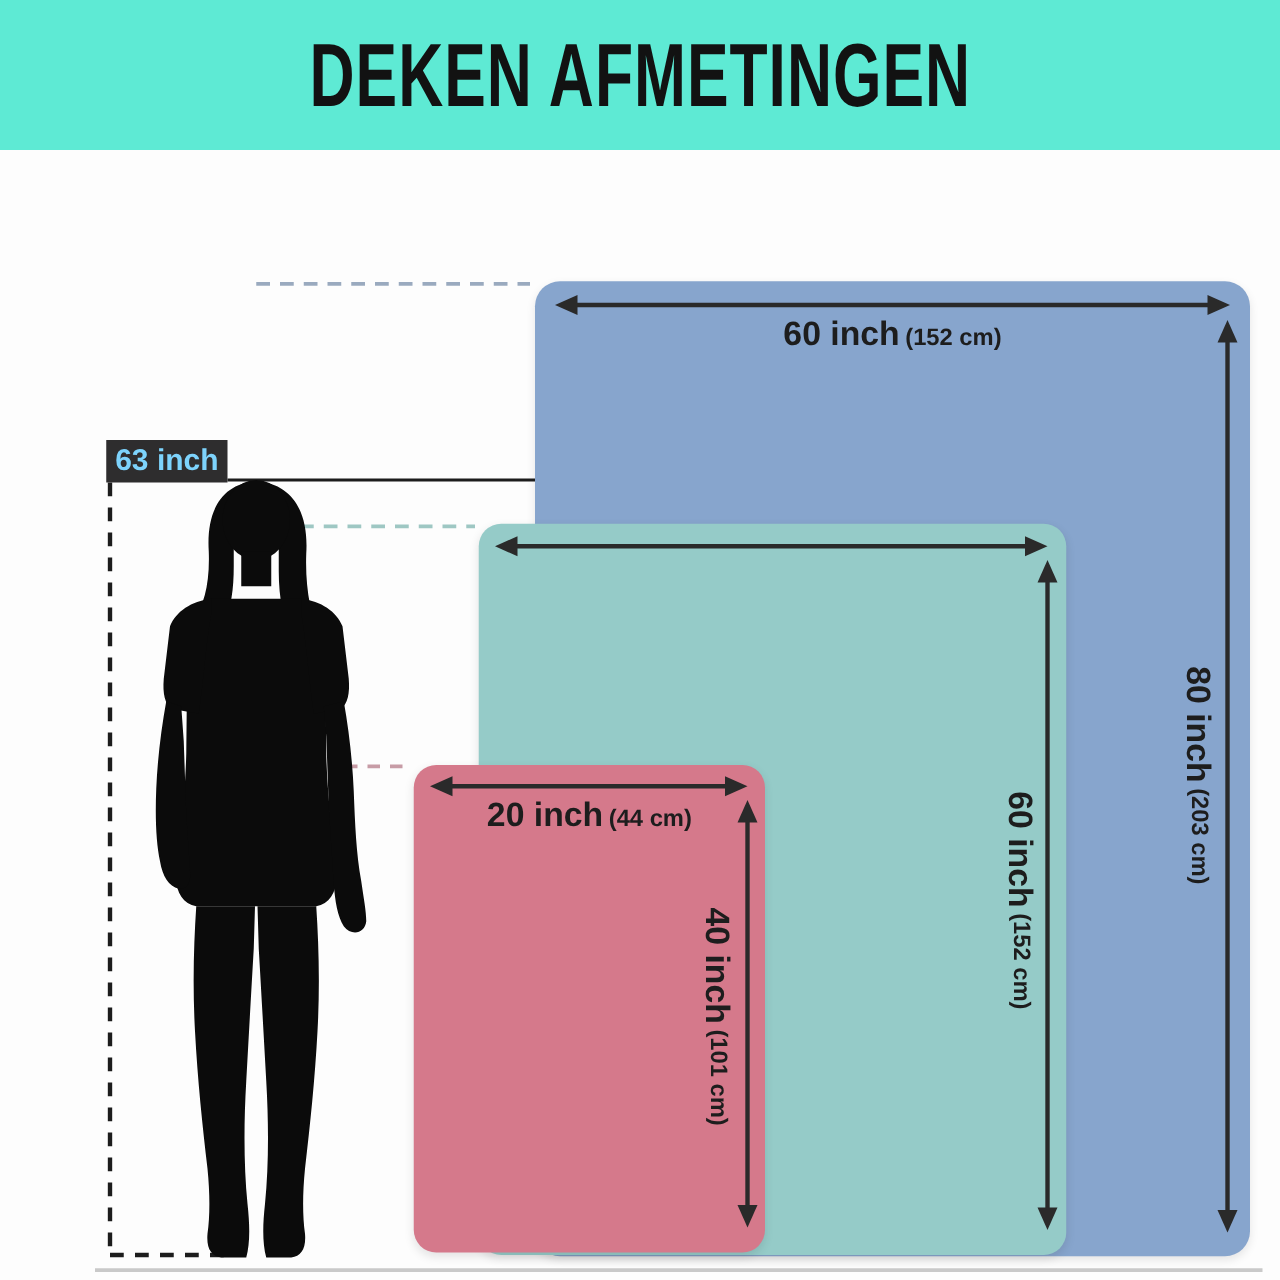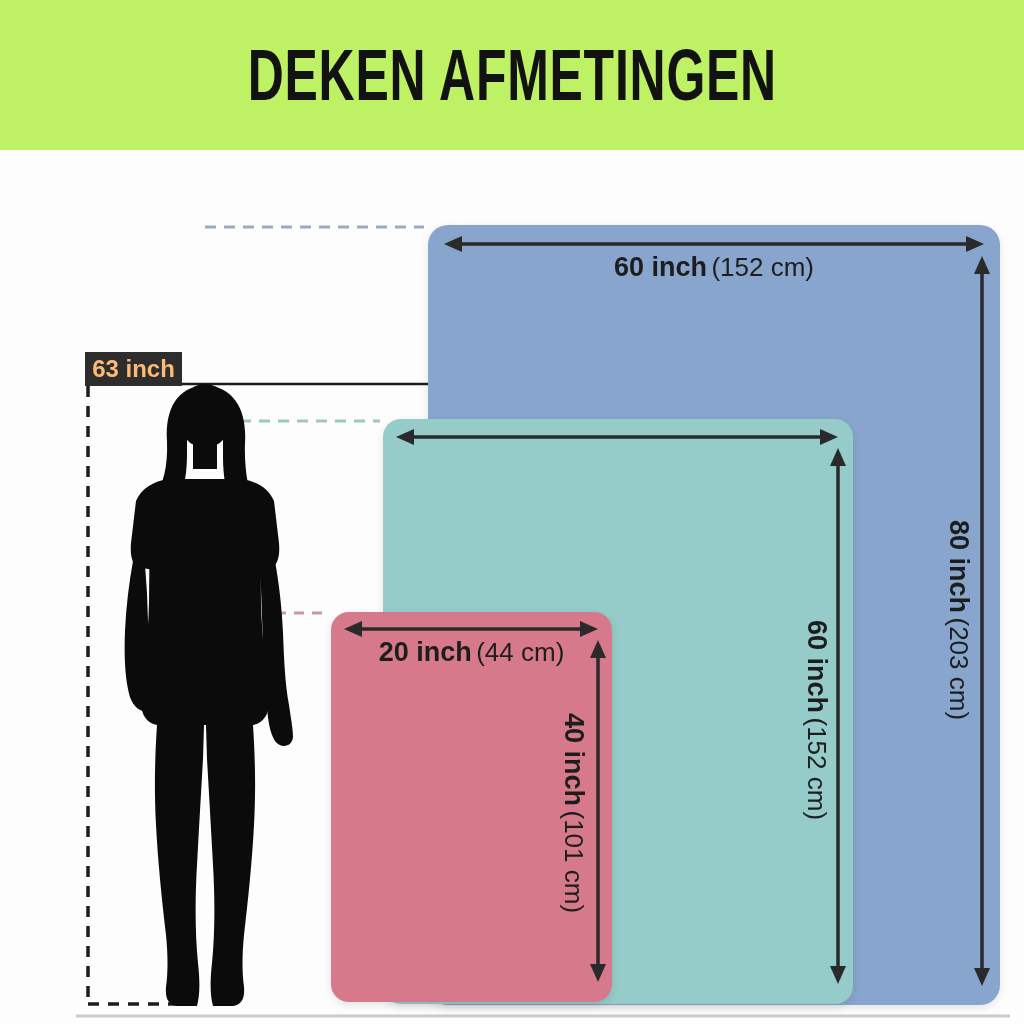--- a/index.html
+++ b/index.html
@@ -1,49 +1,49 @@
 <!DOCTYPE html>
 <html><head>
 <meta charset="utf-8">
 <style>
   html,body{margin:0;padding:0;}
   body{font-family:"Liberation Sans", sans-serif;}
   #canvas{position:relative;width:1024px;height:1024px;background:#fdfdfd;overflow:hidden;}
 
   
-  .header{position:absolute;left:0;top:0;width:1024px;height:150px;background:#bef264;
+  .header{position:absolute;left:0;top:0;width:1024px;height:120px;background:#5eead4;
           display:flex;align-items:center;justify-content:center;}
   .title{font-size:64px;font-weight:900;color:#121212;letter-spacing:1px;
          transform:scaleX(0.78) scaleY(1.12);white-space:nowrap;}
 
   
   .blanket{position:absolute;border-radius:20px;box-shadow:0 3px 8px rgba(0,0,0,0.10);}
   .blanket.large{left:428px;top:225px;width:572px;height:780px;}
   .blanket.medium{left:383px;top:419px;width:470px;height:585px;border-radius:18px;}
   .blanket.small{left:331px;top:612px;width:281px;height:390px;border-radius:18px;}
 
   
   .dim{position:absolute;color:#1d1d1d;white-space:nowrap;}
   .dim .b{font-weight:700;font-size:27px;text-align:right;}
-  .dim .r{font-weight:400;font-size:26px;}
+  .dim .r{font-weight:700;font-size:19px;}
   .dim.h{text-align:center;}
   .dim.v{display:flex;align-items:center;justify-content:center;}
   .dim.v .inner{writing-mode:vertical-rl;white-space:nowrap;}
 
   .wlabel-large{left:444px;top:252px;width:540px;}
   .wlabel-medium{left:396px;top:445px;width:442px;}
   .wlabel-small{left:344px;top:637px;width:255px;}
   .hlabel-large{left:936px;top:300px;width:44px;height:640px;}
   .hlabel-medium{left:794px;top:470px;width:44px;height:500px;}
   .hlabel-small{left:551px;top:660px;width:44px;height:306px;}
 
   
   .height-badge{position:absolute;left:85px;top:352px;width:97px;height:34px;
       display:flex;align-items:center;justify-content:center;
-      color:#fdba74;font-weight:700;font-size:24px;}
+      color:#7dd3fc;font-weight:700;font-size:24px;}
 
   .overlay{position:absolute;left:0;top:0;width:1024px;height:1024px;pointer-events:none;}
   .person{position:absolute;left:123px;top:383px;width:184px;height:632px;}
 </style>
 </head>
 <body>
 
 <div id="canvas">
 
   <div class="header">

